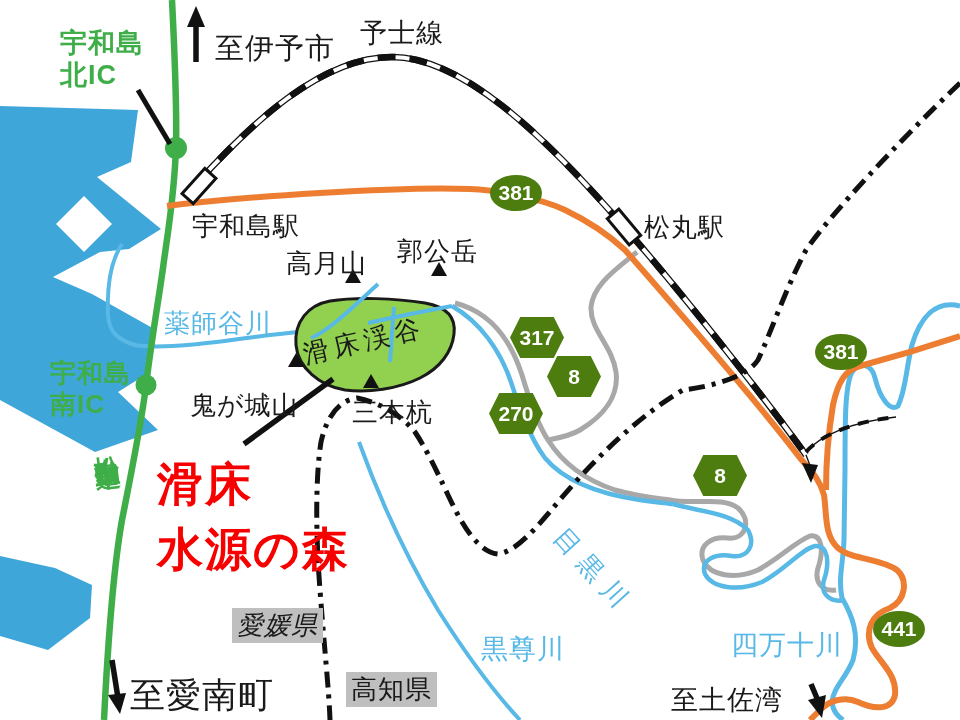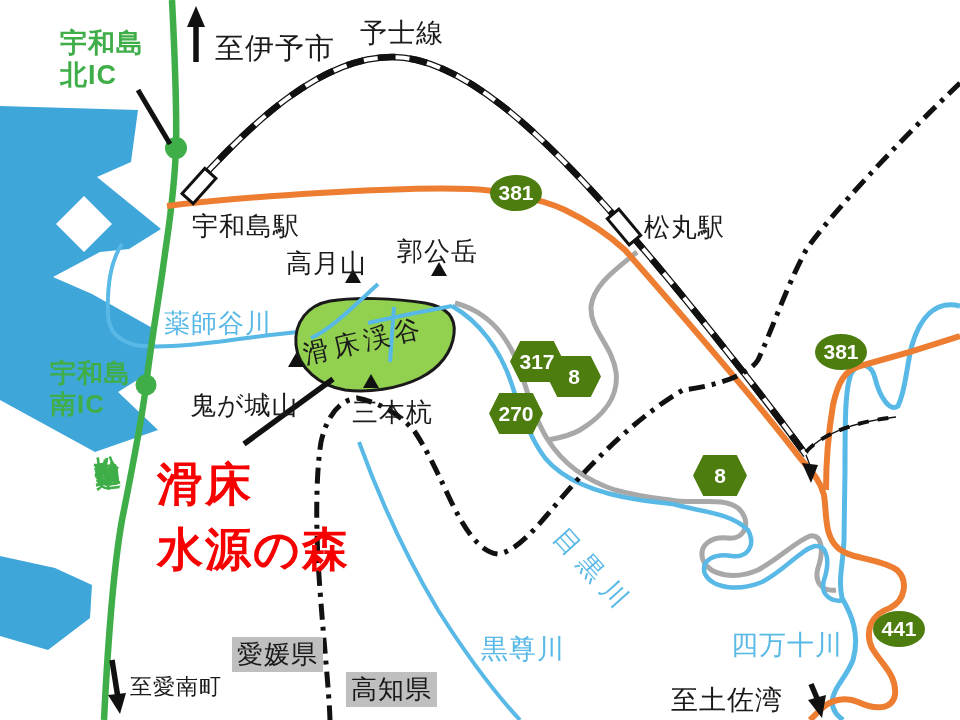--- a/index.html
+++ b/index.html
@@ -95,21 +95,21 @@
     </g>
     <g>
       <line x1="811" y1="684" x2="819" y2="703" stroke="#111" stroke-width="5.5"></line>
       <polygon points="808,700 826,695 822,718" fill="#111"></polygon>
     </g>
   </svg>
 
   <div class="badge oval" style="left:490px;top:175px;">381</div>
   <div class="badge oval" style="left:815px;top:334px;">381</div>
   <div class="badge oval" style="left:873px;top:611px;">441</div>
-  <div class="badge hex" style="left:510px;top:317px;margin-top:24px;">317</div>
+  <div class="badge hex" style="left:510px;top:317px;">317</div>
   <div class="badge hex" style="left:547px;top:356px;">8</div>
   <div class="badge hex" style="left:489px;top:393px;">270</div>
   <div class="badge hex" style="left:693px;top:455px;">8</div>
 
   <div class="lbl green" style="left:60px;top:27px;font-size:27px;">宇和島
 北IC</div>
   <div class="lbl" style="left:215px;top:31px;font-size:29px;">至伊予市</div>
   <div class="lbl" style="left:360px;top:17px;font-size:27px;">予士線</div>
   <div class="lbl" style="left:192px;top:211px;">宇和島駅</div>
   <div class="lbl" style="left:644px;top:212px;">松丸駅</div>
@@ -120,18 +120,18 @@
 南IC</div>
   <div class="lbl" style="left:190px;top:379px;margin-top:11px;">鬼が城山</div>
   <div class="lbl rot-valley" style="left:300px;top:340px;">滑床渓谷</div>
   <div class="lbl" style="left:352px;top:397px;">三本杭</div>
   <div class="lbl red" style="left:157px;top:452px;font-weight:bold;">滑床
 水源の森</div>
   <div class="lbl green vert" style="left:88px;top:436px;">松山自動車道</div>
   <div class="lbl blue rot-meguro" style="left:570px;top:522px;">目黒川</div>
   <div class="lbl blue" style="left:481px;top:633px;font-size:27px;">黒尊川</div>
   <div class="lbl blue" style="left:731px;top:629px;font-size:27px;">四万十川</div>
-  <div class="lbl graybg" style="left:232px;top:637px;">愛媛県</div>
+  <div class="lbl graybg" style="left:232px;top:608px;font-style:italic;">愛媛県</div>
   <div class="lbl graybg" style="left:346px;top:672px;">高知県</div>
-  <div class="lbl" style="left:130px;top:674px;font-size:22px;">至愛南町</div>
+  <div class="lbl" style="left:130px;top:674px;font-size:35px;">至愛南町</div>
   <div class="lbl" style="left:671px;top:684px;font-size:27px;">至土佐湾</div>
 
 </div>
 
 </body></html>

